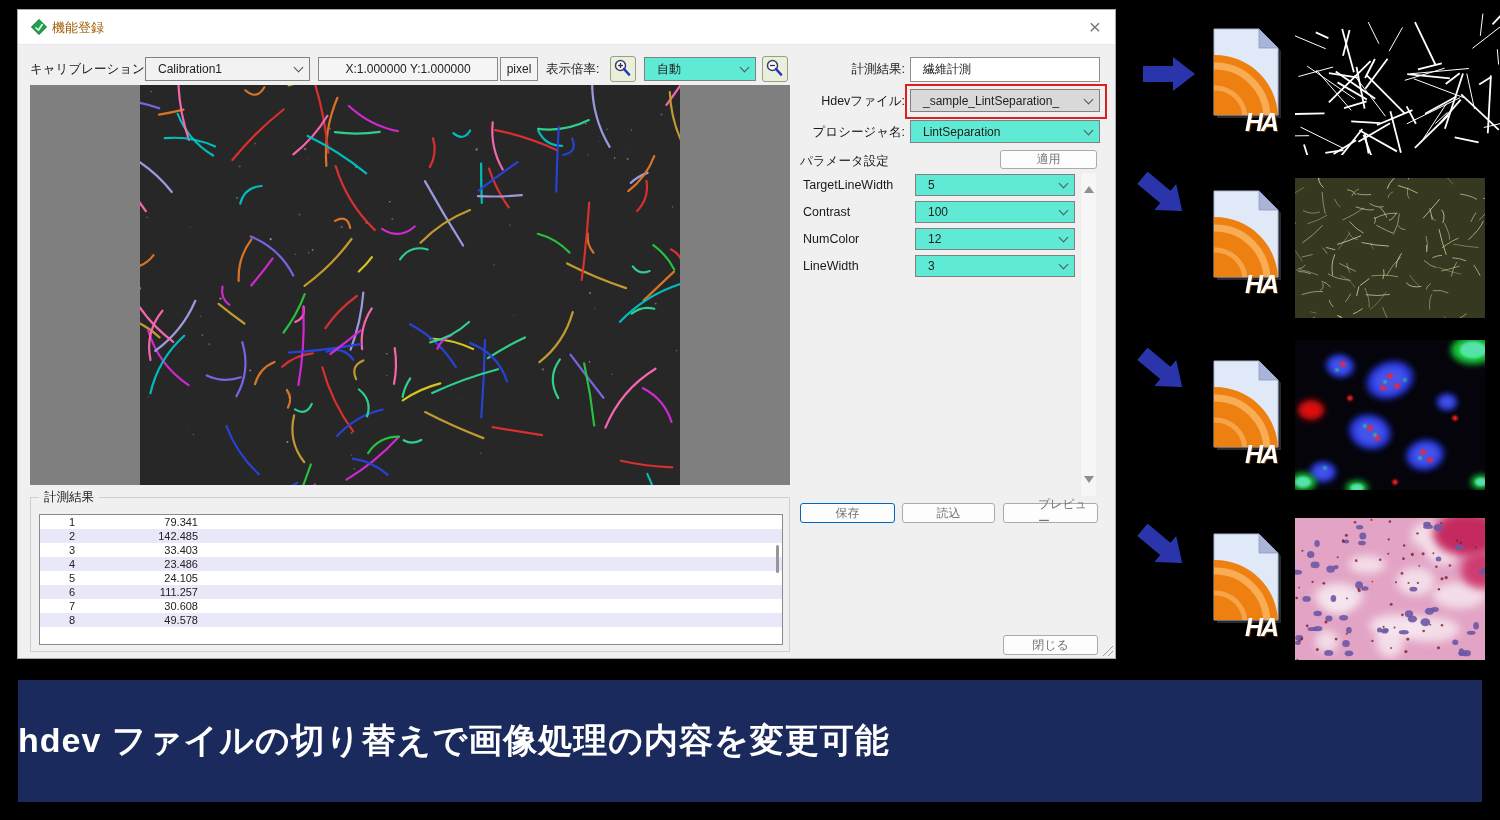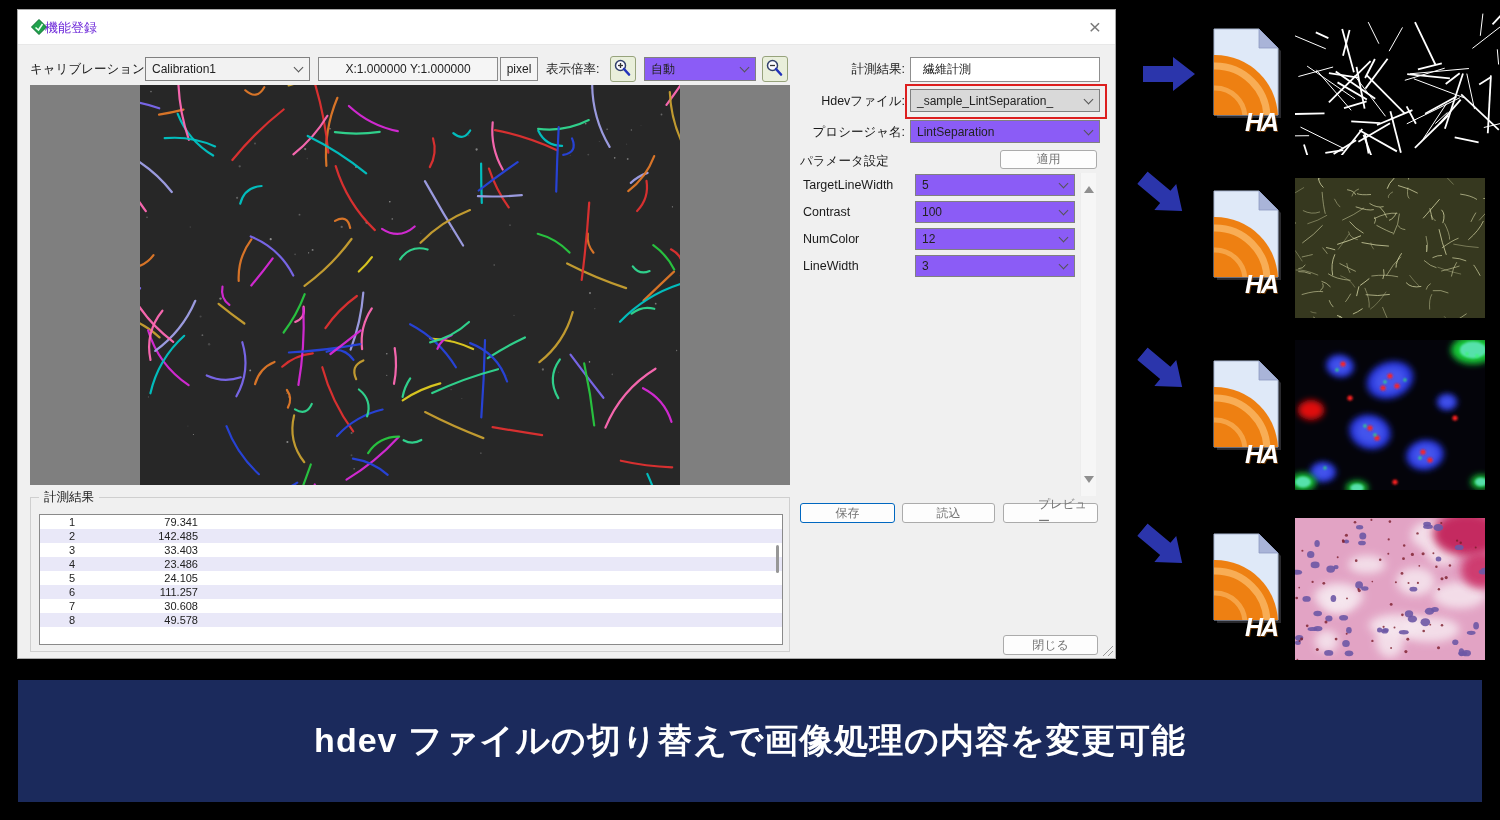--- a/index.html
+++ b/index.html
@@ -3,29 +3,29 @@
 <meta charset="utf-8">
 <style>
   html,body{margin:0;padding:0;background:#000;}
   .page{position:relative;width:1500px;height:820px;background:#000;overflow:hidden;
         font-family:"Liberation Sans","DejaVu Sans",sans-serif;color:#222;}
   
   .win{position:absolute;left:18px;top:10px;width:1097px;height:648px;background:#f0f0f0;
        box-shadow:0 0 0 1px #a9a9a9, 3px 3px 10px rgba(0,0,0,.55);}
   .titlebar{position:absolute;left:0;top:0;width:100%;height:34px;background:#fff;border-bottom:1px solid #e8e8e8;}
   .appicon{position:absolute;left:13px;top:9px;width:16px;height:16px;}
-  .wtitle{position:absolute;left:27px;top:9px;font-size:13px;color:#6d28d9;}
+  .wtitle{position:absolute;left:34px;top:9px;font-size:13px;color:#a16207;}
   .wclose{position:absolute;right:14px;top:2px;font-size:21px;color:#7a7a7a;cursor:default;line-height:30px;}
   
   .lbl{position:absolute;font-size:12.5px;color:#1a1a1a;white-space:nowrap;}
   .box{position:absolute;background:#f5f5f5;border:1px solid #8a8a8a;font-size:12px;
        display:flex;align-items:center;justify-content:center;box-sizing:border-box;}
   .combo{position:absolute;background:#f2f2f2;border:1px solid #808080;font-size:12px;
-         display:flex;align-items:center;padding-left:6px;box-sizing:border-box;}
-  .combo.white{background:#8b5cf6;}
+         display:flex;align-items:center;padding-left:12px;box-sizing:border-box;}
+  .combo.white{background:#5eead4;}
   .combo.gray{background:#d9d9d9;}
   .chev{position:absolute;right:7px;top:50%;width:6px;height:6px;margin-top:-5px;
         border-right:1.6px solid #555;border-bottom:1.6px solid #555;transform:rotate(45deg);}
   .zbtn{position:absolute;width:26px;height:26px;background:#e9efdb;border:1px solid #97a37c;
         border-radius:3px;box-sizing:border-box;}
   
   .viewer{position:absolute;left:12px;top:75px;width:760px;height:400px;background:#7f7f7f;overflow:hidden;}
   .vimg{position:absolute;left:110px;top:0;width:540px;height:400px;}
   
   .rlabel{position:absolute;font-size:12.5px;color:#1a1a1a;text-align:right;white-space:nowrap;}
@@ -55,21 +55,21 @@
   .grip{position:absolute;right:2px;bottom:2px;width:13px;height:13px;}
   
   .arrow{position:absolute;width:54px;height:38px;}
   .arrow.diag{transform:rotate(40deg);}
   .haicon{position:absolute;width:68px;height:116px;}
   .ha-label{position:absolute;right:4px;bottom:7px;font-size:25px;font-style:italic;font-weight:900;
             color:#fff;letter-spacing:-2px;text-shadow:1px 1px 0 rgba(180,90,0,.55);}
   .thumb{position:absolute;overflow:hidden;}
   
   .banner{position:absolute;left:18px;top:680px;width:1464px;height:122px;background:#1b2a5c;
-          display:flex;align-items:center;justify-content:center;}
+          display:flex;align-items:center;}
   .banner span{color:#fff;font-size:34px;font-weight:700;letter-spacing:1px;}
 </style>
 </head>
 <body>
 
 <div class="page">
 
   <div class="win">
 
     <div class="titlebar">

